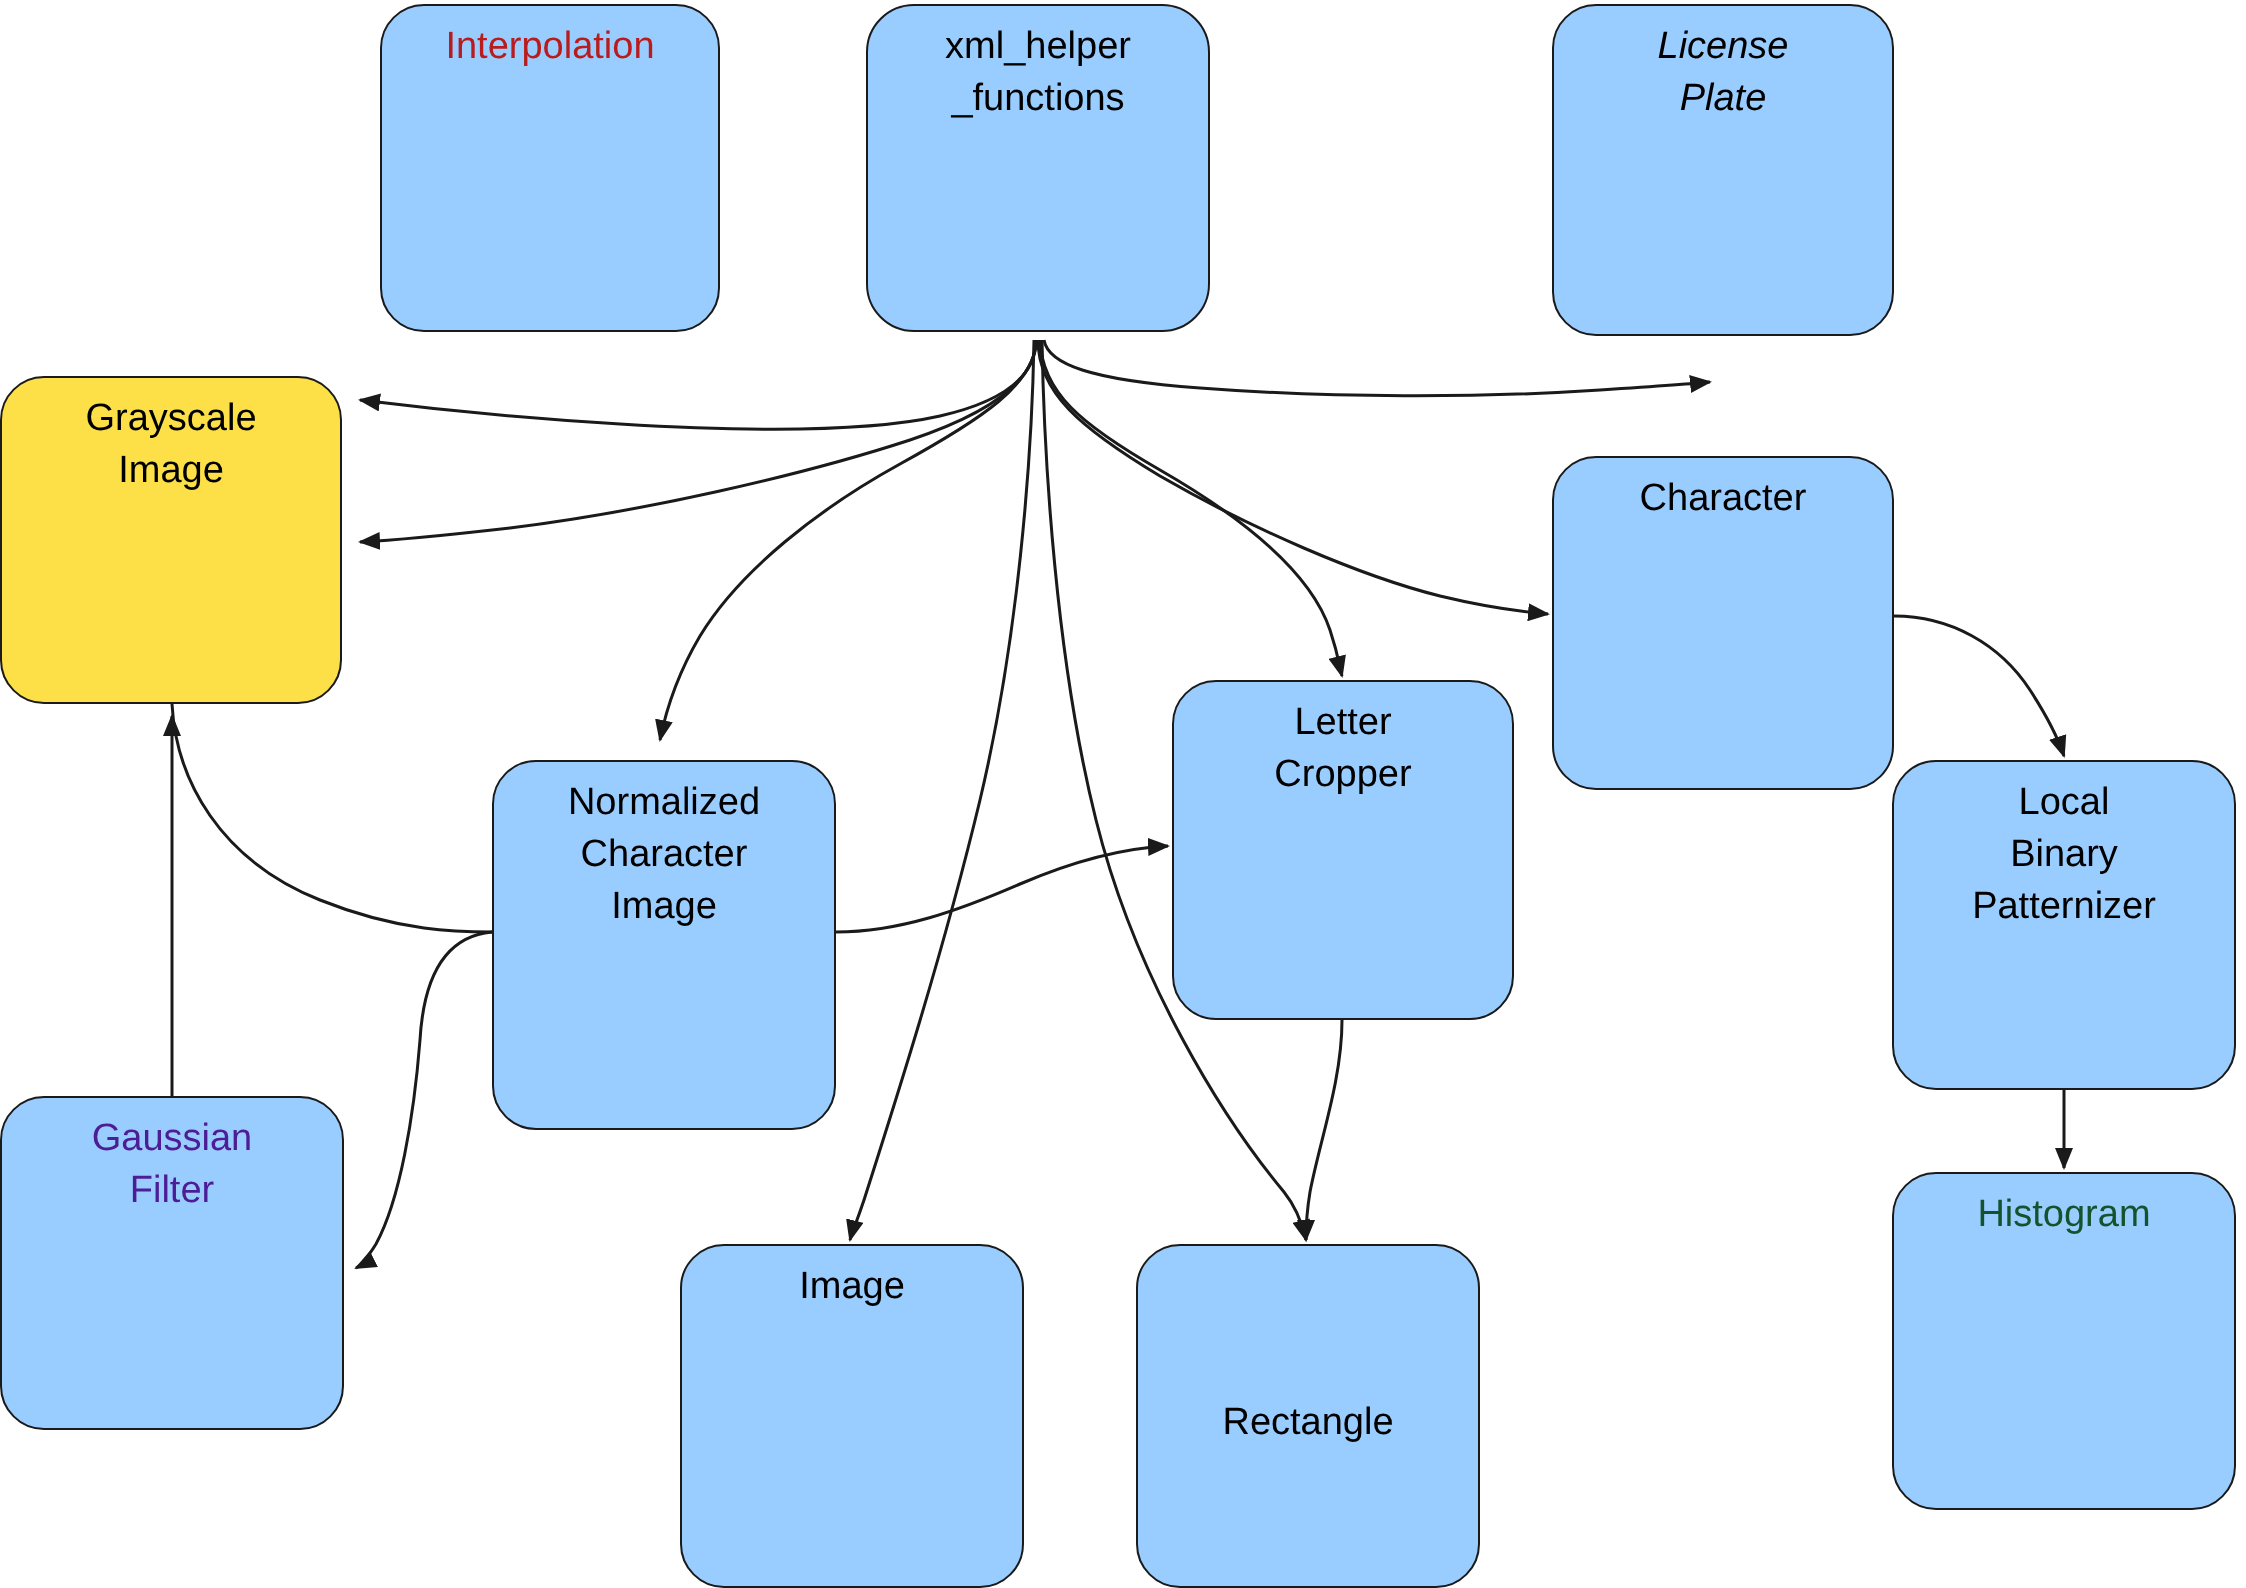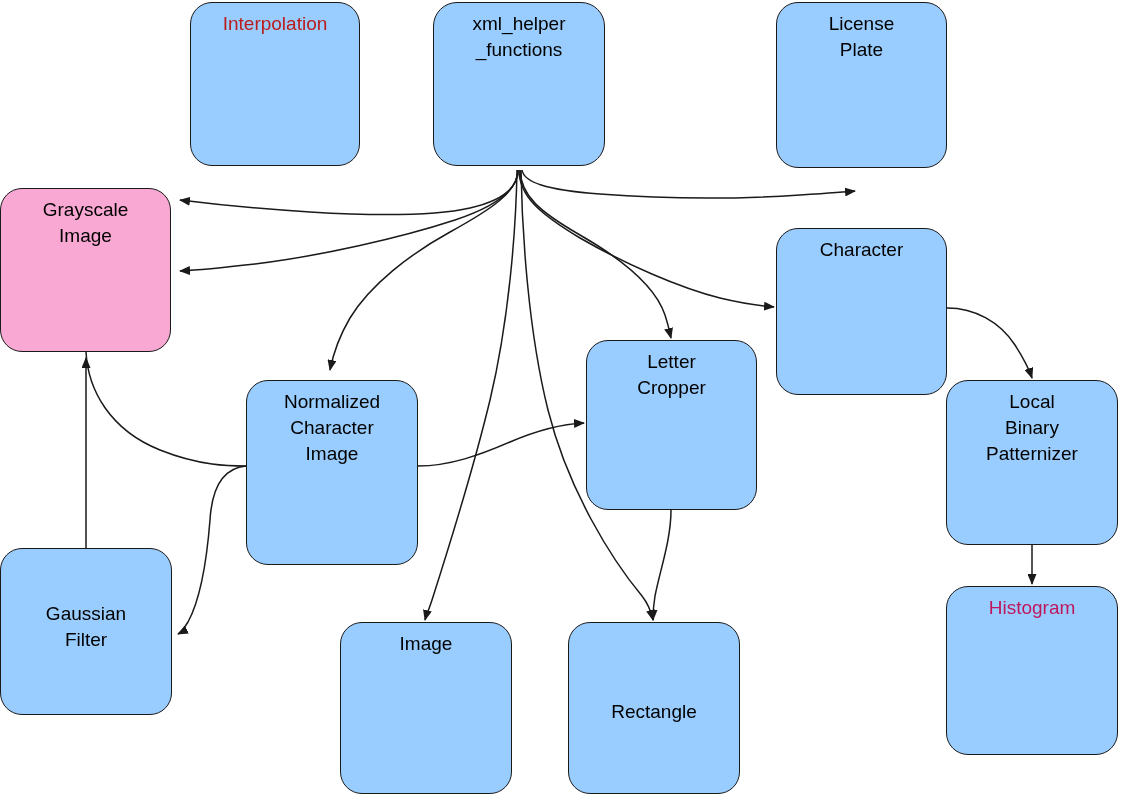--- a/index.html
+++ b/index.html
@@ -77,24 +77,24 @@
 
   <div id="nodes-group">
       <div class="node" style="left: 190px; top: 2px; width: 170px; height: 164px; background: rgb(154, 205, 255); border-color: rgb(26, 26, 26);">
         <div class="node-label" style="color: #b91c1c;">Interpolation</div>
       </div>
       <div class="node" style="left: 433px; top: 2px; width: 172px; height: 164px; background: rgb(154, 205, 255); border-color: rgb(26, 26, 26); border-radius: 24px;">
         <div class="node-label" style="color: rgb(0, 0, 0);">xml_helper
 _functions</div>
       </div>
       <div class="node" style="left: 776px; top: 2px; width: 171px; height: 166px; background: rgb(154, 205, 255); border-color: rgb(26, 26, 26);">
-        <div class="node-label" style="color: rgb(0, 0, 0);">License
+        <div class="node-label" style="color: rgb(0, 0, 0); font-style: italic;">License
 Plate</div>
       </div>
-      <div class="node" style="left: 0px; top: 188px; width: 171px; height: 164px; background: #f9a8d4; border-color: rgb(26, 26, 26);">
+      <div class="node" style="left: 0px; top: 188px; width: 171px; height: 164px; background: #fde047; border-color: rgb(26, 26, 26);">
         <div class="node-label" style="color: rgb(0, 0, 0);">Grayscale
 Image</div>
       </div>
       <div class="node" style="left: 776px; top: 228px; width: 171px; height: 167px; background: rgb(154, 205, 255); border-color: rgb(26, 26, 26);">
         <div class="node-label" style="color: rgb(0, 0, 0);">Character</div>
       </div>
       <div class="node" style="left: 586px; top: 340px; width: 171px; height: 170px; background: rgb(154, 205, 255); border-color: rgb(26, 26, 26);">
         <div class="node-label" style="color: rgb(0, 0, 0);">Letter
 Cropper</div>
       </div>
@@ -102,25 +102,25 @@
         <div class="node-label" style="color: rgb(0, 0, 0);">Normalized
 Character
 Image</div>
       </div>
       <div class="node" style="left: 946px; top: 380px; width: 172px; height: 165px; background: rgb(154, 205, 255); border-color: rgb(26, 26, 26);">
         <div class="node-label" style="color: rgb(0, 0, 0);">Local
 Binary
 Patternizer</div>
       </div>
       <div class="node" style="left: 0px; top: 548px; width: 172px; height: 167px; background: rgb(154, 205, 255); border-color: rgb(26, 26, 26);">
-        <div class="node-label" style="color: #000000; margin-top: 44px;">Gaussian
+        <div class="node-label" style="color: #4c1d95;">Gaussian
 Filter</div>
       </div>
       <div class="node" style="left: 946px; top: 586px; width: 172px; height: 169px; background: rgb(154, 205, 255); border-color: rgb(26, 26, 26);">
-        <div class="node-label" style="color: #be185d; text-align: right;">Histogram</div>
+        <div class="node-label" style="color: #14532d; text-align: right;">Histogram</div>
       </div>
       <div class="node" style="left: 340px; top: 622px; width: 172px; height: 172px; background: rgb(154, 205, 255); border-color: rgb(26, 26, 26);">
         <div class="node-label" style="color: rgb(0, 0, 0);">Image</div>
       </div>
       <div class="node" style="left: 568px; top: 622px; width: 172px; height: 172px; background: rgb(154, 205, 255); border-color: rgb(26, 26, 26); align-items: center;">
         <div class="node-label" style="color: rgb(0, 0, 0);">Rectangle</div>
       </div>
     </div>
 
 </div>

